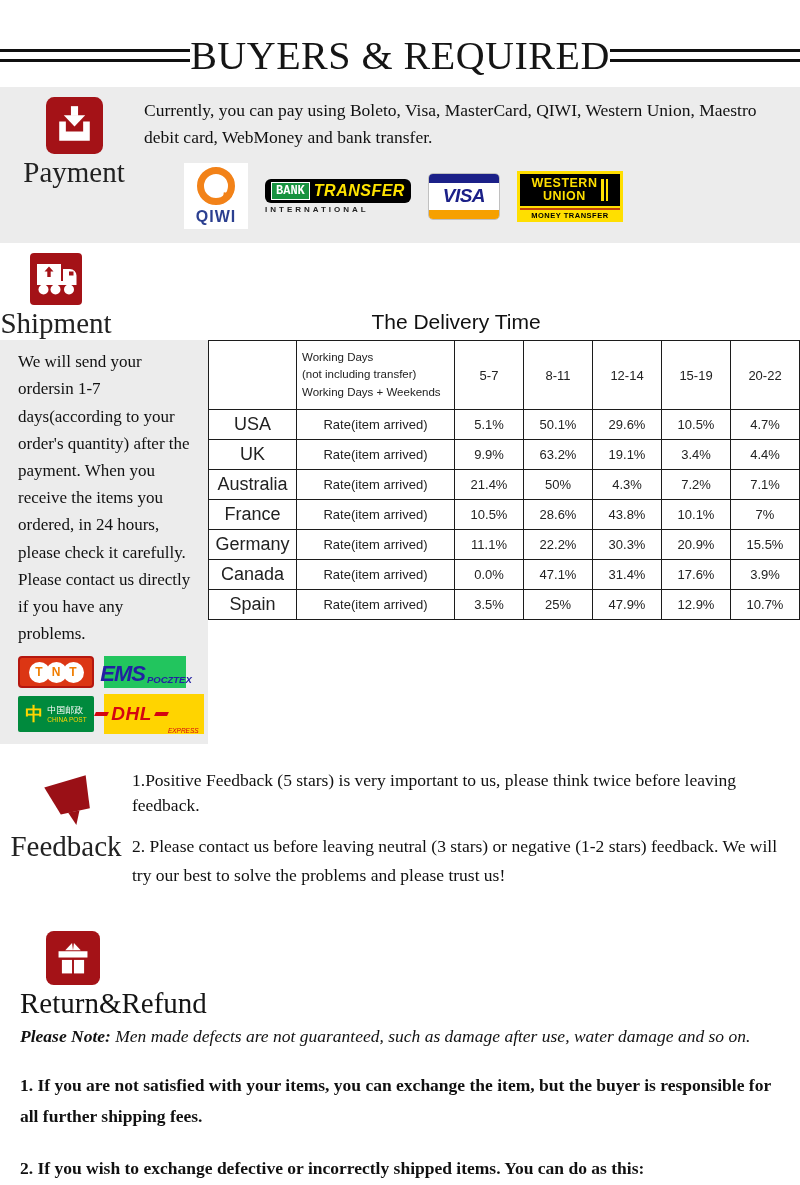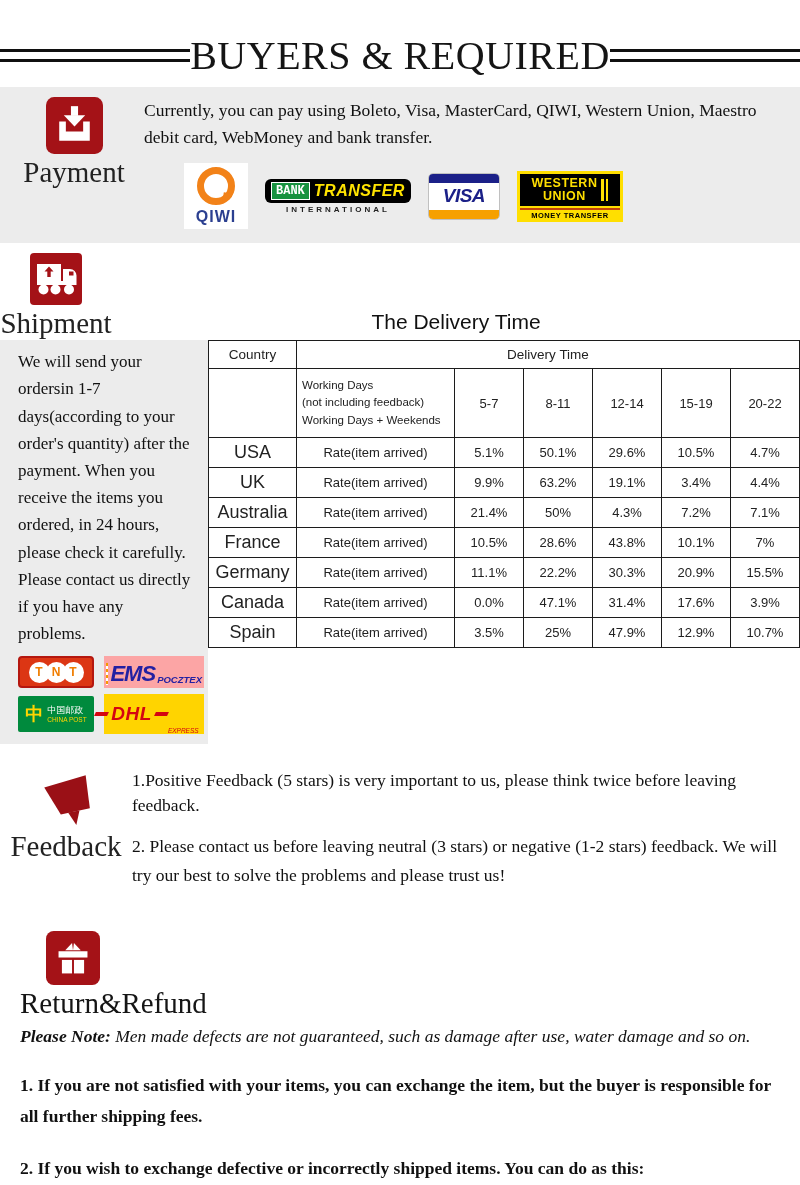--- a/index.html
+++ b/index.html
@@ -25,21 +25,21 @@
 
   .qiwi { background:#fff; width:56px; padding:4px 4px 3px; display:flex; flex-direction:column; align-items:center; }
   .qiwi-ring { position:relative; width:24px; height:24px; border:7px solid #f28218; border-radius:50%; }
   .qiwi-ring i { position:absolute; right:-4px; bottom:-4px; width:9px; height:9px; background:#f28218; border-radius:0 0 9px 0; transform:rotate(10deg); }
   .qiwi-name { font-family:"Liberation Sans", sans-serif; font-weight:bold; font-size:16px; color:#2b3f90; letter-spacing:1px; margin-top:3px; }
 
   .bt { display:flex; flex-direction:column; }
   .bt-top { background:#000; border-radius:6px; padding:3px 6px; display:flex; align-items:center; gap:4px; }
   .bt-bank { background:#17923f; border:1px solid #fff; color:#fff; font-family:Liberation Mono, monospace; font-weight:bold; font-size:12px; padding:1px 4px; }
   .bt-transfer { color:#ffe400; font-family:"Liberation Sans", sans-serif; font-weight:bold; font-style:italic; font-size:16px; letter-spacing:0.5px; }
-  .bt-intl { font-family:"Liberation Sans", sans-serif; font-size:8px; font-weight:bold; letter-spacing:3px; color:#222; text-align:center; margin-top:2px; }
+  .bt-intl { font-family:"Liberation Sans", sans-serif; font-size:8px; font-weight:bold; letter-spacing:3px; color:#222; text-align:left; margin-top:2px; }
 
   .visa { width:72px; height:47px; background:#fff; border:1px solid #c0c0c0; border-radius:5px; box-sizing:border-box; display:flex; flex-direction:column; overflow:hidden; }
   .visa-top { height:9px; background:#1b2088; }
   .visa-mid { flex:1; display:flex; align-items:center; justify-content:center; }
   .visa-word { font-family:"Liberation Sans", sans-serif; font-weight:bold; font-style:italic; font-size:19px; color:#1b2088; letter-spacing:-0.5px; }
   .visa-bot { height:9px; background:#f6a000; }
 
   .wu { width:106px; background:#ffdf00; padding:3px 3px 2px; box-sizing:border-box; }
   .wu-black { background:#000; padding:3px 2px; display:flex; align-items:center; justify-content:center; gap:4px; }
   .wu-lines { text-align:center; color:#ffdf00; font-family:"Liberation Sans", sans-serif; font-weight:bold; font-size:12.5px; line-height:1.02; letter-spacing:0.5px; }
@@ -56,21 +56,21 @@
   
   .main { display:flex; align-items:stretch; }
   .left-panel { width:208px; flex:none; background:#ececec; box-sizing:border-box; padding:8px 14px 10px 18px; }
   .left-note { font-size:17px; line-height:1.6; color:#111; }
   .carriers { display:grid; grid-template-columns:78px 102px; gap:6px 8px; margin-top:9px; align-items:center; }
 
   .tnt { width:76px; height:32px; background:#dc3614; border:2px solid #b5170f; border-radius:4px; box-sizing:border-box; display:flex; align-items:center; justify-content:center; }
   .tnt i { width:21px; height:21px; background:#fff; border-radius:50%; margin:0 -2px; display:flex; align-items:center; justify-content:center;
            font-family:"Liberation Sans", sans-serif; font-weight:bold; font-style:normal; font-size:12px; color:#f07d00; }
 
-  .ems { width:100px; height:32px; background:#fca5a5; display:flex; align-items:flex-end; justify-content:center; padding:3px 2px; box-sizing:border-box; }
+  .ems { width:82px; height:32px; background:#22c55e; display:flex; align-items:flex-end; justify-content:center; padding:3px 2px; box-sizing:border-box; }
   .ems-stripes { width:4px; height:22px; margin-right:2px; background:repeating-linear-gradient(#f59a00 0 3px, #fff 3px 6px); }
   .ems-name { font-family:"Liberation Sans", sans-serif; font-weight:bold; font-style:italic; font-size:22px; line-height:0.95; color:#2320a2; letter-spacing:-1px; }
   .ems-sub { font-family:"Liberation Sans", sans-serif; font-weight:bold; font-style:italic; font-size:9.5px; color:#2320a2; margin-left:2px; }
 
   .cpost { width:76px; height:36px; background:#008a3d; border-radius:2px; display:flex; align-items:center; justify-content:center; gap:4px; }
   .cp-emblem { color:#ffd500; font-weight:bold; font-size:18px; font-family:"Liberation Sans", sans-serif; }
   .cp-cn { color:#fff; font-size:9px; line-height:1.2; font-family:"Liberation Sans", sans-serif; }
   .cp-en { color:#ffd500; font-size:6.5px; font-family:"Liberation Sans", sans-serif; }
 
   .dhl { width:100px; height:40px; background:#ffd400; display:flex; flex-direction:row; align-items:center; justify-content:center; }
@@ -221,29 +221,25 @@
       <colgroup>
         <col style="width:88px">
           <col style="width:158px">
           <col>
           <col>
           <col>
           <col>
           <col>
       </colgroup>
       <thead>
-        <tr class="hrow1">
-          <th>Country</th>
-          <th colspan="6">Delivery Time</th>
-        </tr>
         <tr class="hrow2">
           <th></th>
           <th class="wdays">
             <div>Working Days</div>
-            <div>(not including feedback)</div>
+            <div>(not including transfer)</div>
             <div>Working Days + Weekends</div>
           </th>
         <th>5-7</th>
             <th>8-11</th>
             <th>12-14</th>
             <th>15-19</th>
             <th>20-22</th>
           </tr>
       </thead>
       <tbody>

